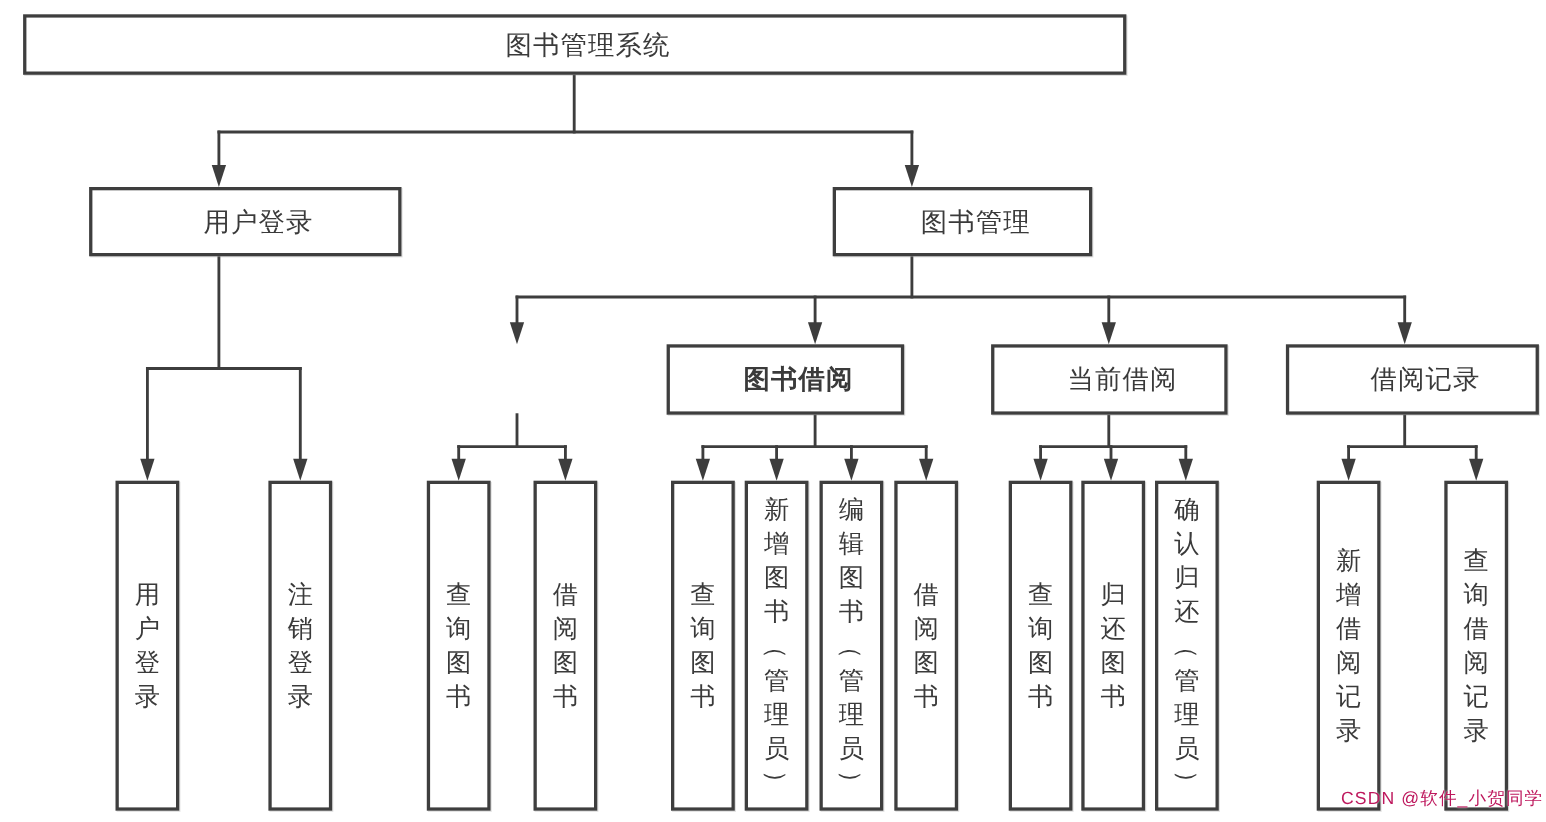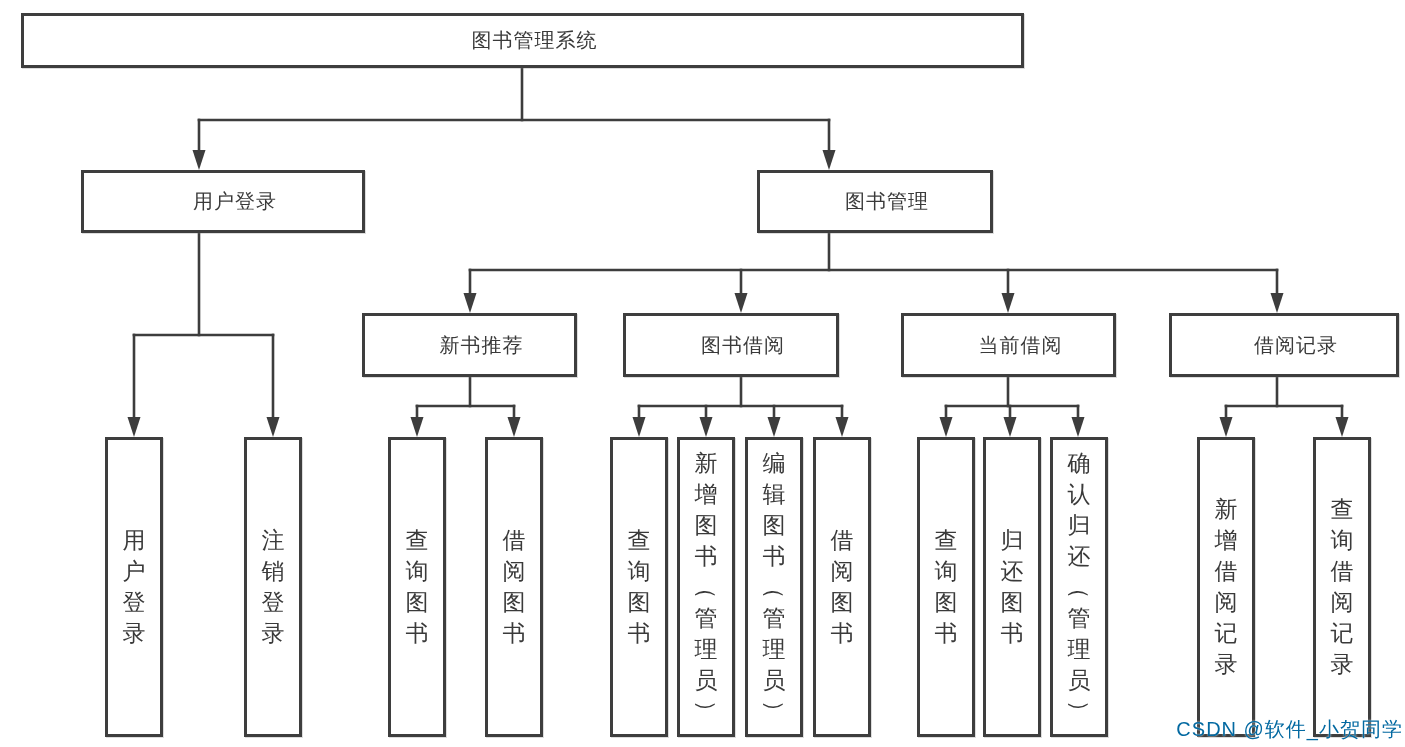--- a/index.html
+++ b/index.html
@@ -9,33 +9,33 @@
     color:#3a3a3a;
   }
   .canvas{position:absolute;left:0;top:0;width:1405px;height:747px;}
   svg.connectors{position:absolute;left:0;top:0;z-index:1;}
   svg.connectors line{stroke:#3d3d3d;stroke-width:2.6;stroke-linecap:square;}
   svg.connectors polygon{fill:#3d3d3d;stroke:none;}
   .box{
     position:absolute;z-index:2;box-sizing:border-box;
     background:#ffffff;border:3px solid #3e3e3e;
     display:flex;align-items:center;justify-content:center;
-    font-size:20px;letter-spacing:1px;color:#3a3a3a;
+    font-size:24px;letter-spacing:1px;color:#3a3a3a;
     box-shadow:1px 1px 0 rgba(120,120,120,0.25);
     padding-left:24px;
   }
   .leaf{
     flex-direction:column;gap:8px;letter-spacing:0;
     font-size:23px;padding:4px 0;
   }
   .leaf span{display:block;line-height:1;text-align:center;width:100%;}
   .leaf span.rot{transform:rotate(90deg);}
   .watermark{
     position:absolute;z-index:3;right:2px;top:716px;
-    font-size:20px;color:#0369a1;letter-spacing:1px;
+    font-size:16px;color:#be185d;letter-spacing:1px;
     text-shadow:0 0 2px #ffffff;white-space:nowrap;
   }
 </style>
 </head>
 <body>
 
 <div class="canvas">
 
   <svg class="connectors" width="1405" height="747" viewBox="0 0 1405 747">
 
@@ -111,22 +111,21 @@
       <line x1="1342" y1="406" x2="1342" y2="421"></line>
       <polygon points="1335.5,417 1348.5,417 1342,437"></polygon>
     </g>
   </svg>
 
   <div class="box" style="left:21px;top:13px;width:1003px;height:55px;">图书管理系统</div>
 
   <div class="box" style="left:81px;top:170px;width:284px;height:63px;">用户登录</div>
   <div class="box" style="left:712px;top:170px;width:236px;height:63px;margin-left:45px;">图书管理</div>
 
-  <div class="box" style="left:362px;top:313px;width:215px;height:64px;">新书推荐</div>
-  <div class="box" style="left:623px;top:313px;width:216px;height:64px;">图书借阅</div>
+  <div class="box" style="left:606px;top:313px;width:216px;height:64px;font-weight:bold;">图书借阅</div>
   <div class="box" style="left:901px;top:313px;width:215px;height:64px;">当前借阅</div>
   <div class="box" style="left:1169px;top:313px;width:230px;height:64px;">借阅记录</div>
 
   <div class="box leaf" style="left:105px;top:437px;width:58px;height:300px;">
       <span>用</span>
       <span>户</span>
       <span>登</span>
       <span>录</span>
     </div>
   <div class="box leaf" style="left:244px;top:437px;width:58px;height:300px;">

